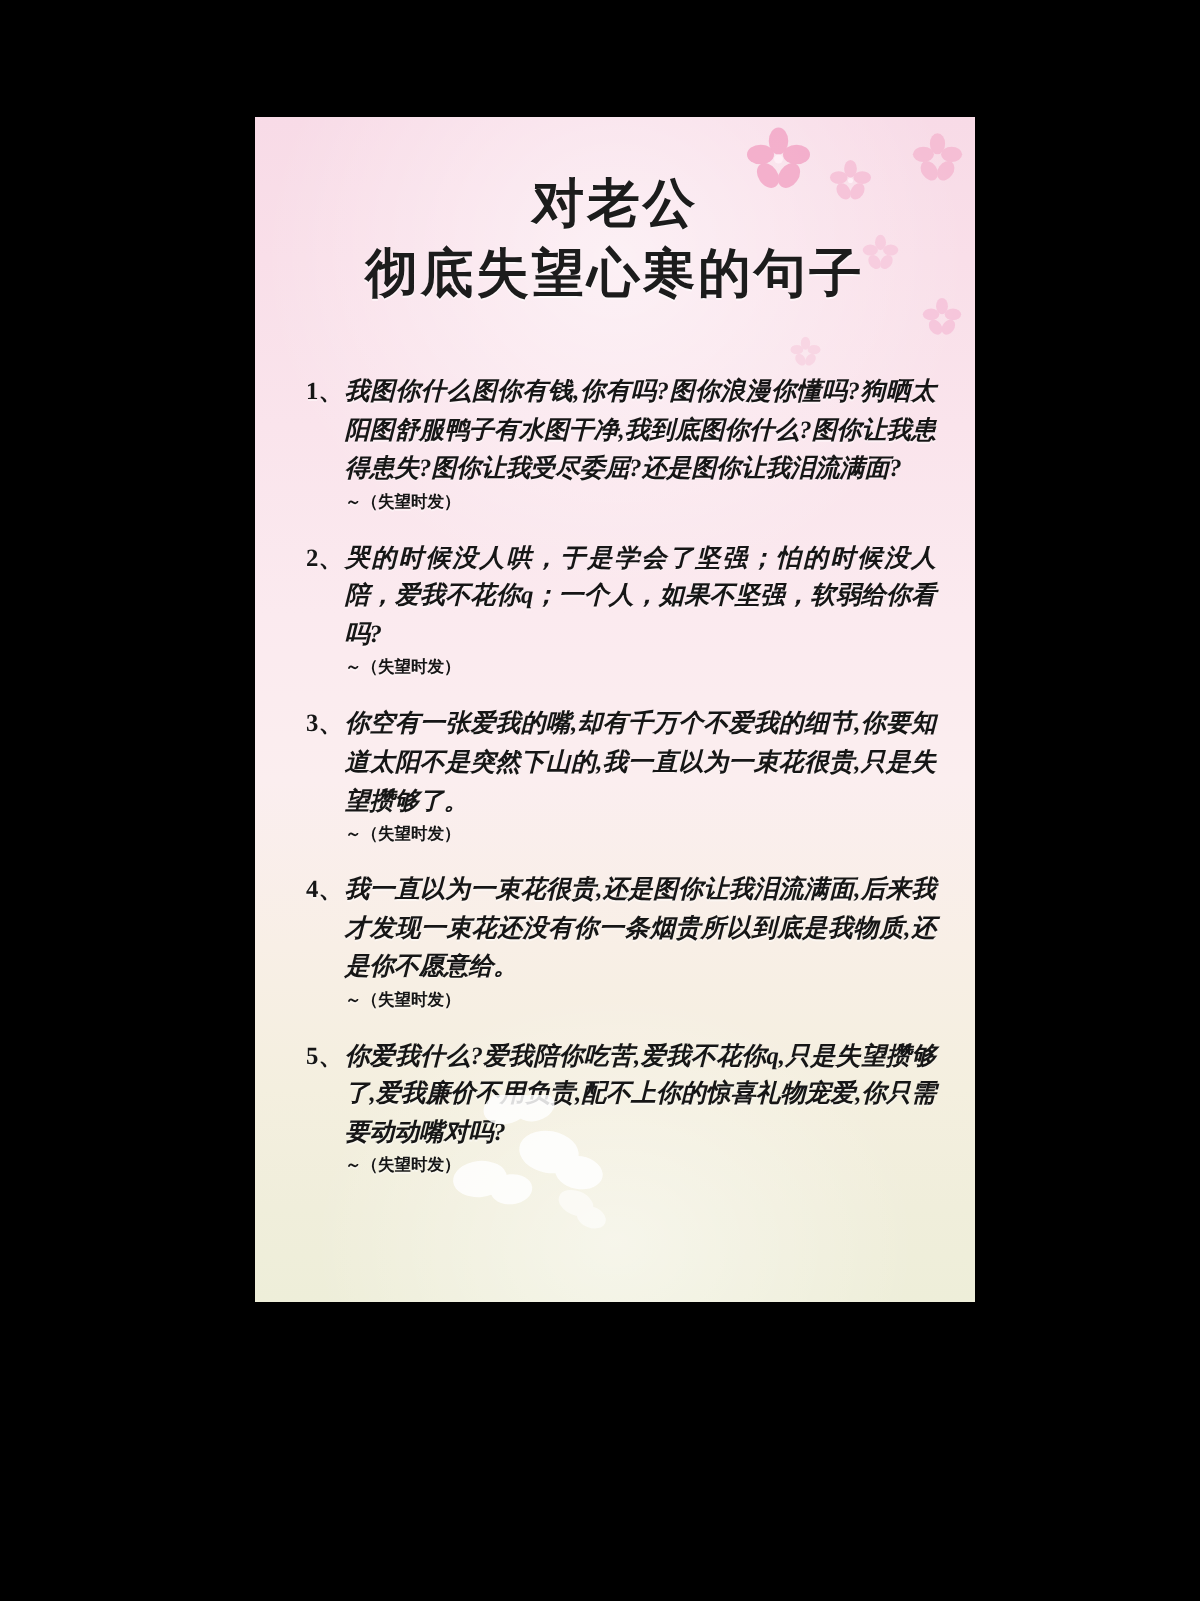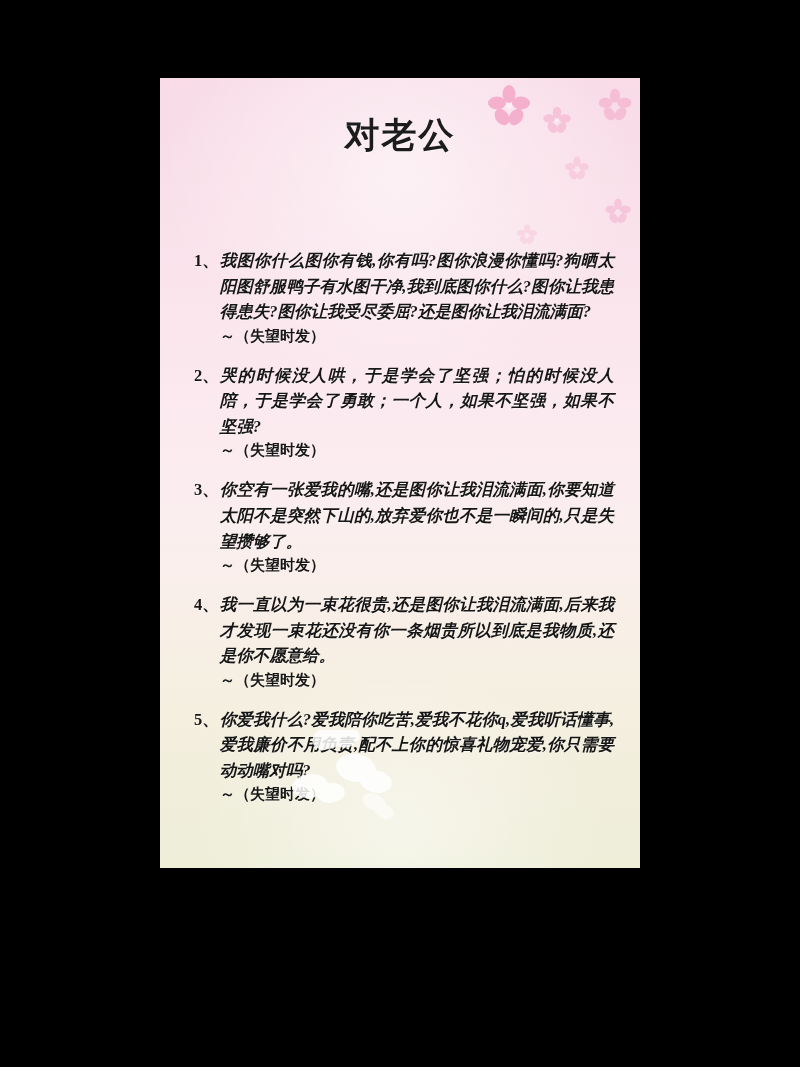--- a/index.html
+++ b/index.html
@@ -18,21 +18,21 @@
   
   #viewer {
     position: absolute;
     inset: 0;
     background: #000;
   }
 
   
   #poster {
     position: absolute;
-    left: 160px;
+    left: 170px;
     top: 78px;
     width: 480px;
     height: 790px;
     overflow: hidden;
     background:
       linear-gradient(180deg,
         #f8dbe7 0%,
         #f9dfe9 12%,
         #fae4ec 26%,
         #fbeaef 42%,
@@ -110,21 +110,21 @@
   }
   .entry-text {
     flex: 1 1 auto;
     text-align: justify;
     font-style: italic;
   }
   .entry-note {
     margin-top: 2px;
     padding-left: 26px;
     font-family: "Liberation Serif", "DejaVu Serif", serif;
-    font-size: 15px;
+    font-size: 11px;
     font-weight: bold;
     color: #161616;
     text-shadow: 0 1px 0 rgba(255,255,255,0.45);
   }
 
   
   #butterflies {
     position: absolute;
     left: 0;
     right: 0;
@@ -222,60 +222,61 @@
           <ellipse cx="16" cy="33" rx="6.5" ry="9" transform="rotate(-35 16 33)"></ellipse>
           <ellipse cx="11" cy="19" rx="9" ry="6.5"></ellipse>
         </g>
       </svg>
     </div>
 
     <div class="poster-inner">
 
       <div id="title">
         <span class="l1">对老公</span>
+        <span class="l2">彻底失望心寒的句子</span>
       </div>
 
       <div id="list">
 
         <div class="entry">
           <div class="entry-body">
             <span class="entry-num">1、</span>
             <span class="entry-text">我图你什么图你有钱,你有吗?图你浪漫你懂吗?狗晒太阳图舒服鸭子有水图干净,我到底图你什么?图你让我患得患失?图你让我受尽委屈?还是图你让我泪流满面?</span>
           </div>
           <div class="entry-note">～（失望时发）</div>
         </div>
 
         <div class="entry">
           <div class="entry-body">
             <span class="entry-num">2、</span>
-            <span class="entry-text">哭的时候没人哄，于是学会了坚强；怕的时候没人陪，于是学会了勇敢；一个人，如果不坚强，如果不坚强?</span>
+            <span class="entry-text">哭的时候没人哄，于是学会了坚强；怕的时候没人陪，爱我不花你q；一个人，如果不坚强，软弱给你看吗?</span>
           </div>
           <div class="entry-note">～（失望时发）</div>
         </div>
 
         <div class="entry">
           <div class="entry-body">
             <span class="entry-num">3、</span>
-            <span class="entry-text">你空有一张爱我的嘴,还是图你让我泪流满面,你要知道太阳不是突然下山的,放弃爱你也不是一瞬间的,只是失望攒够了。</span>
+            <span class="entry-text">你空有一张爱我的嘴,却有千万个不爱我的细节,你要知道太阳不是突然下山的,我一直以为一束花很贵,只是失望攒够了。</span>
           </div>
           <div class="entry-note">～（失望时发）</div>
         </div>
 
         <div class="entry">
           <div class="entry-body">
             <span class="entry-num">4、</span>
             <span class="entry-text">我一直以为一束花很贵,还是图你让我泪流满面,后来我才发现一束花还没有你一条烟贵所以到底是我物质,还是你不愿意给。</span>
           </div>
           <div class="entry-note">～（失望时发）</div>
         </div>
 
         <div class="entry">
           <div class="entry-body">
             <span class="entry-num">5、</span>
-            <span class="entry-text">你爱我什么?爱我陪你吃苦,爱我不花你q,爱我听话懂事,爱我廉价不用负责,配不上你的惊喜礼物宠爱,你只需要动动嘴对吗?</span>
+            <span class="entry-text">你爱我什么?爱我陪你吃苦,爱我不花你q,只是失望攒够了,爱我廉价不用负责,配不上你的惊喜礼物宠爱,你只需要动动嘴对吗?</span>
           </div>
           <div class="entry-note">～（失望时发）</div>
         </div>
 
       </div>
 
       <div id="butterflies">
         <svg width="480" height="120" viewBox="0 0 480 120">
           <g fill="#ffffff" opacity="0.85">
             <g transform="translate(168,8) rotate(-18)">

